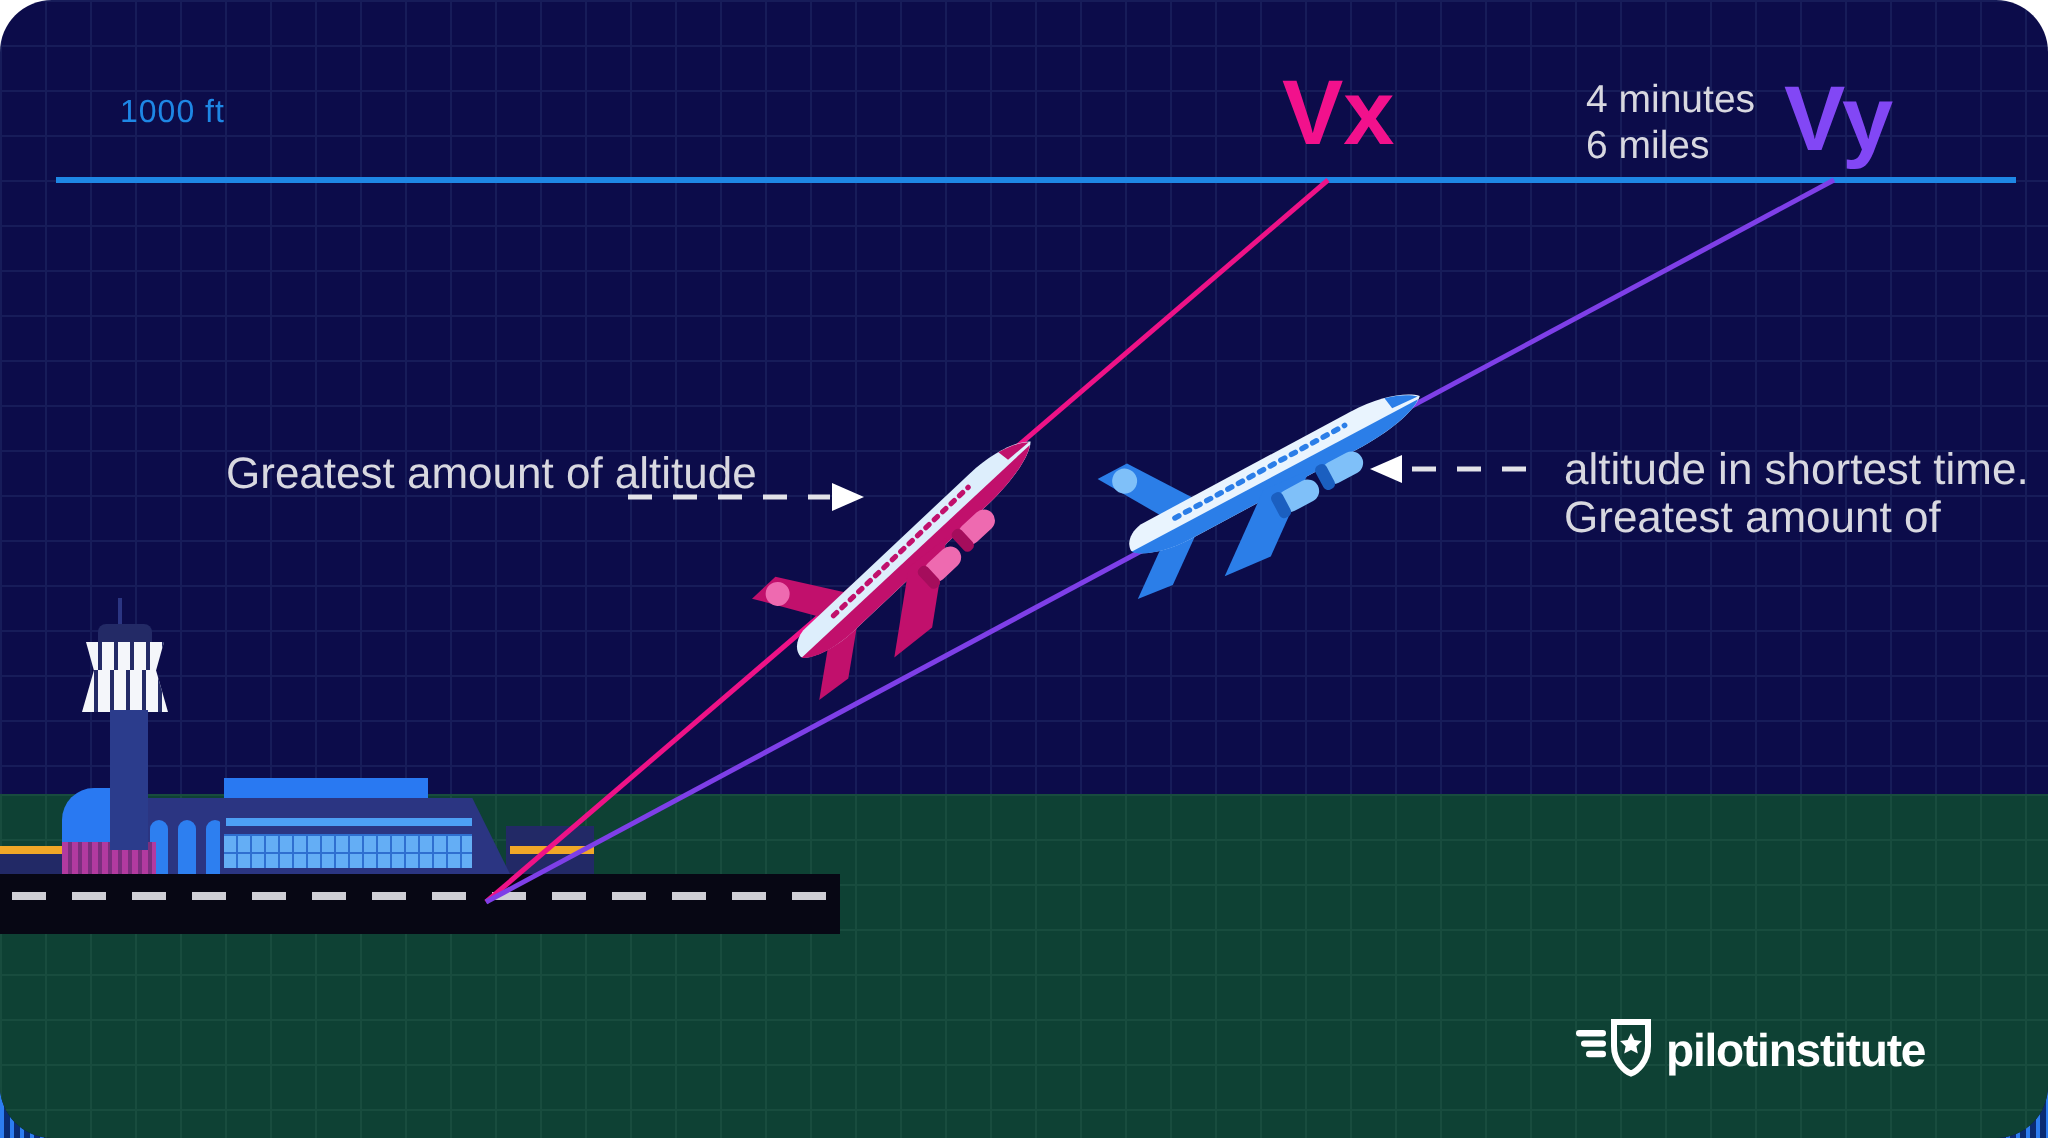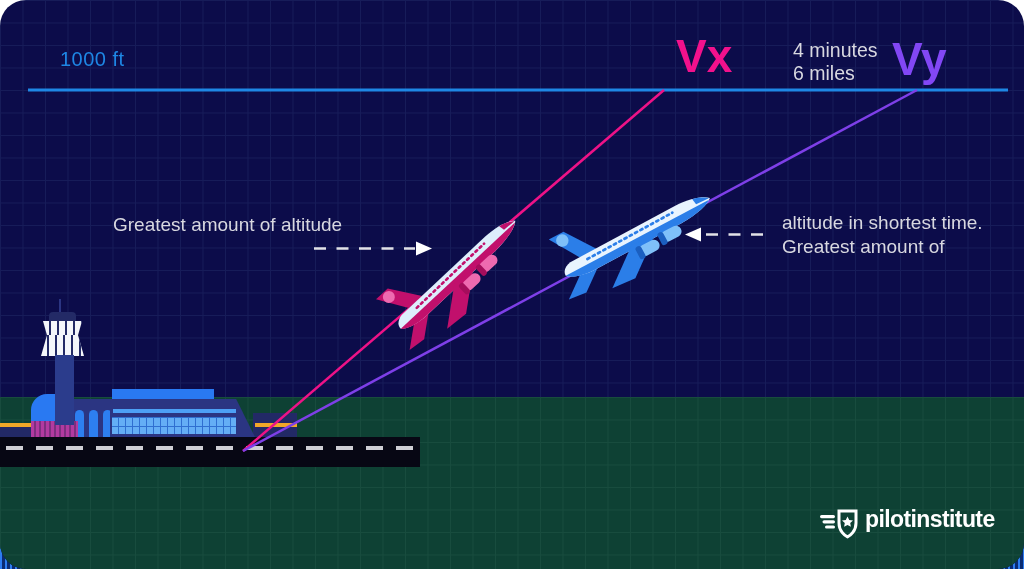--- a/index.html
+++ b/index.html
@@ -69,38 +69,38 @@
   .plane-blue { left:534px; top:195px; transform:rotate(-28deg) scale(1.04); }
   .plane-pink .pl-body { fill:#ddeefc; } .plane-pink .pl-accent { fill:#c1106c; }
   .plane-pink .pl-light { fill:#ee6ab0; } .plane-pink .pl-accentd { fill:#a50d5c; }
   .plane-pink .pl-windows { stroke:#c1106c; }
   .plane-blue .pl-body { fill:#e9f4fe; } .plane-blue .pl-accent { fill:#2b7ee8; }
   .plane-blue .pl-light { fill:#7fc0f9; } .plane-blue .pl-accentd { fill:#1b5fc0; }
   .plane-blue .pl-windows { stroke:#2b7ee8; }
   .pl-windows { stroke-width:2.6; stroke-dasharray:2.2 3.6; stroke-linecap:round; fill:none; }
 
   
-  .altitude-label { position:absolute; left:60px; top:48px; font-size:20px;
+  .altitude-label { position:absolute; left:60px; top:48px; font-size:16px;
     color:#1e87e5; font-weight:500; letter-spacing:0.5px; }
   .speed-block { position:absolute; color:#d8d8e0; font-size:19.5px; line-height:23px; font-weight:500; }
   .speed-block.vx { left:527px; top:37px; }
   .speed-block.vy { left:793px; top:39px; }
   .speed-symbol { position:absolute; font-size:46px; font-weight:700; line-height:44px; }
-  .speed-symbol.vx { left:641px; top:34px; color:#f2118c;margin-left:35px; }
+  .speed-symbol.vx { left:641px; top:34px; color:#f2118c; }
   .speed-symbol.vy { left:892px; top:37px; color:#8247f5; }
 
-  .note { position:absolute; color:#d8d8e0; font-size:19px; line-height:24px; font-weight:400; }
+  .note { position:absolute; color:#d8d8e0; font-size:22px; line-height:24px; font-weight:400;margin-top:12px; }
   .note.vx { left:113px; top:213px; }
   .note.vy { left:782px; top:211px; }
   .note-arrow { position:absolute; }
   .note-arrow.vx { left:312px; top:241px; }
   .note-arrow.vy { left:684px; top:227px; }
 
   
-  .logo { position:absolute; left:820px; top:506px; display:flex; align-items:flex-start; gap:7px; }
+  .logo { position:absolute; left:788px; top:506px; display:flex; align-items:flex-end; gap:7px; }
   .logo-text { color:#ffffff; font-size:23px; font-weight:800; letter-spacing:-0.6px; }
 </style>
 </head>
 <body>
 
 <div class="canvas">
   <div class="corner-deco left"></div>
   <div class="corner-deco right"></div>
 
   <div class="card">

